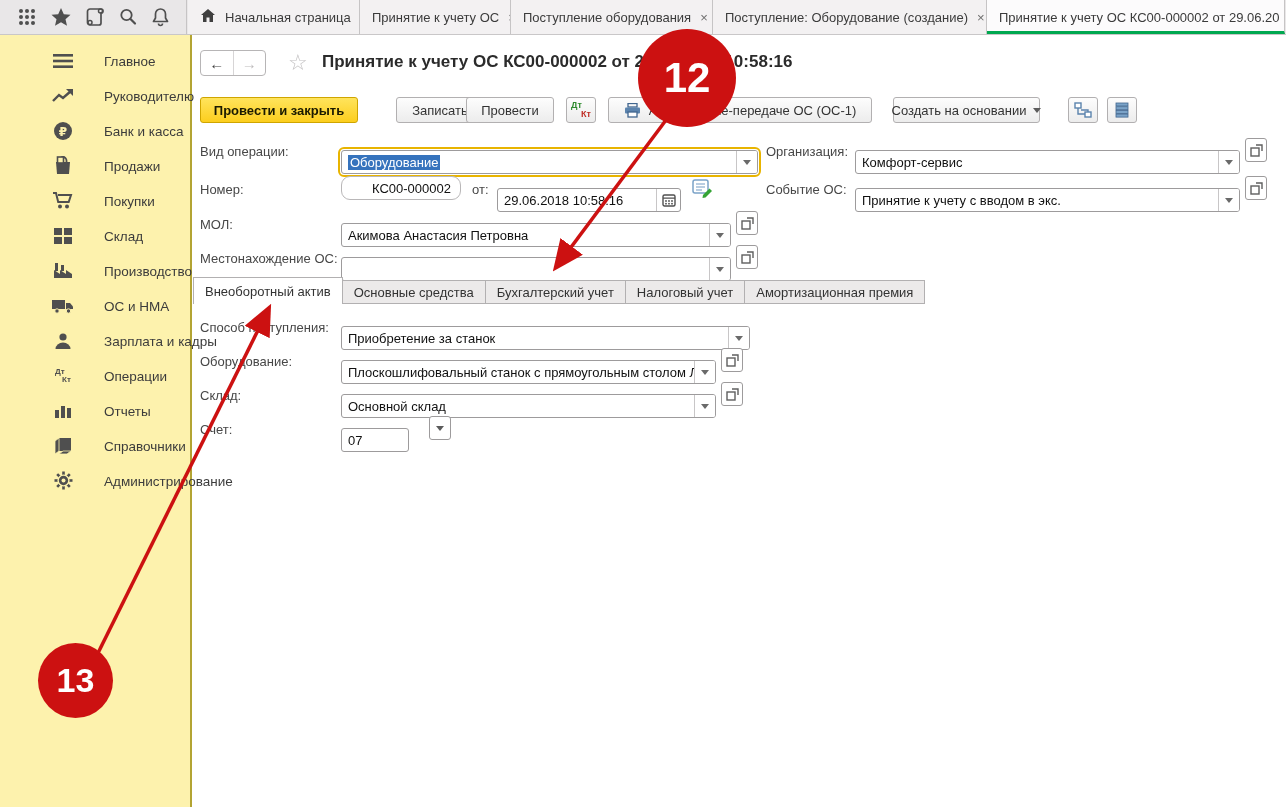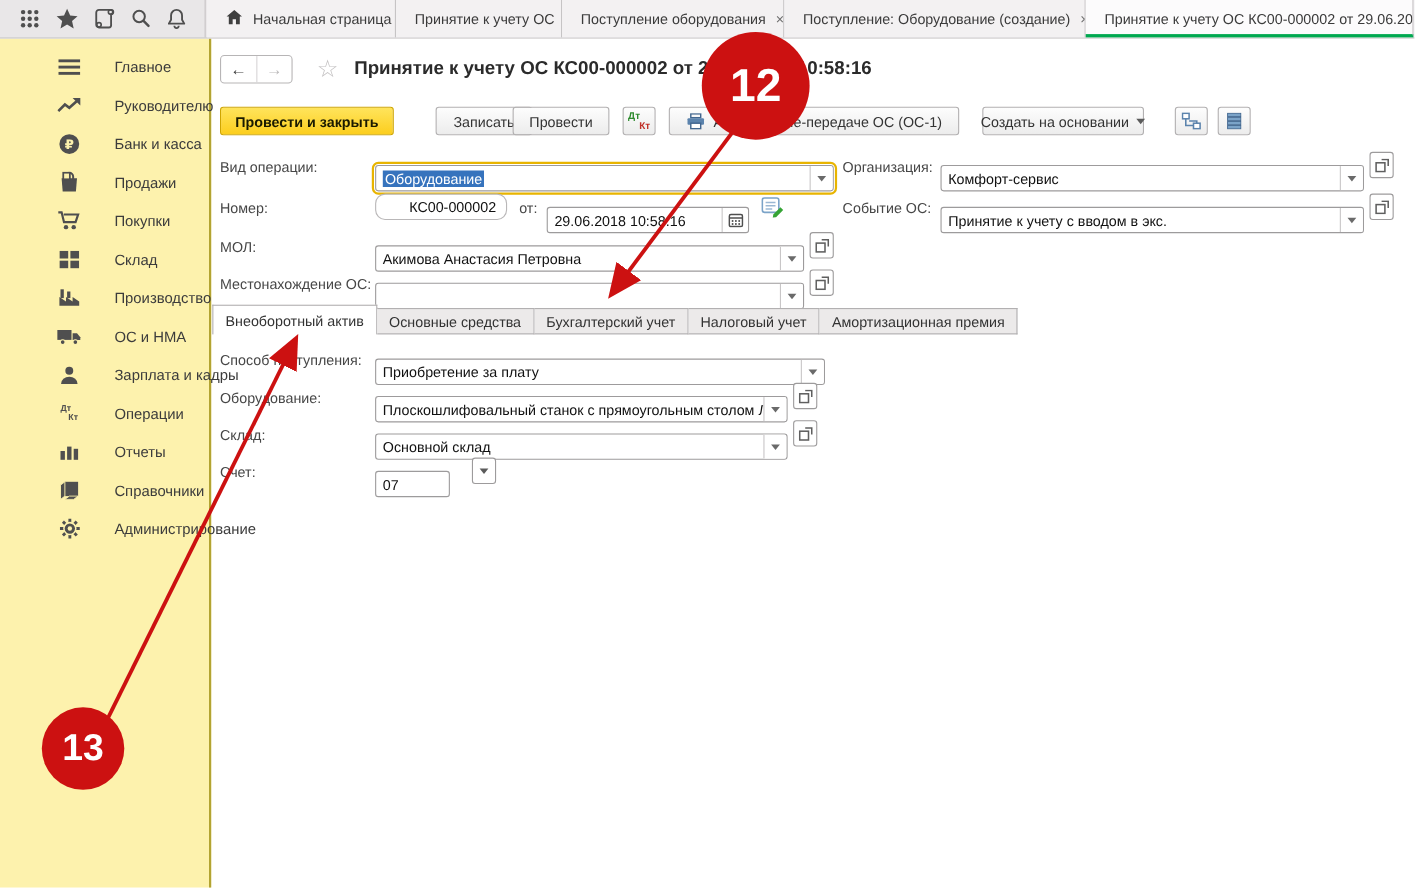--- a/index.html
+++ b/index.html
@@ -5,21 +5,21 @@
   * { margin:0; padding:0; box-sizing:border-box; }
   html,body { width:1286px; height:807px; }
   body { font-family:"Liberation Sans","DejaVu Sans",sans-serif; font-size:13px; color:#333; background:#fff; overflow:hidden; }
   #app { position:relative; width:1286px; height:807px; background:#fff; }
 
   
   .topbar { position:absolute; left:0; top:0; width:1286px; height:35px; background:#e9e7e8; border-bottom:1px solid #c9c7c8; z-index:5; }
   .sysicons { position:absolute; left:0; top:0; width:187px; height:34px; display:flex; align-items:center; justify-content:space-around; padding:0 10px; border-right:1px solid #c6c4c5; }
   .sysicons svg { display:block; }
   .toptabs { position:absolute; left:188px; top:0; height:34px; display:flex; }
-  .ttab { height:34px; display:flex; align-items:center; padding:0 17px; background:#f3f1f2; border-right:1px solid #c6c4c5; white-space:nowrap; overflow:hidden; color:#3b3b3b;text-align:right; }
+  .ttab { height:34px; display:flex; align-items:center; padding:0 12px; background:#f3f1f2; border-right:1px solid #c6c4c5; white-space:nowrap; overflow:hidden; color:#3b3b3b;text-align:right; }
   .ttab .tclose { margin-left:9px; color:#6e6e6e; font-size:13px; }
   .ttab.active { background:#fcfbfc; border-bottom:3px solid #00a850; padding-top:3px; }
   .ttab .home-ic { margin-right:9px; }
 
   
   .sidebar { position:absolute; left:0; top:35px; width:192px; height:772px; background:#fdf2ad; border-right:2px solid #b3a432; z-index:1; }
   .side-item { position:relative; height:35px; cursor:pointer; }
   .side-ico { position:absolute; left:50px; top:50%; transform:translateY(-50%); width:26px; height:22px; display:flex; align-items:center; justify-content:center; }
   .side-label { position:absolute; left:104px; top:50%; transform:translateY(-50%); color:#3c3c3c; font-size:13.5px; white-space:nowrap; }
   .side-list { padding-top:8px; }
@@ -435,21 +435,21 @@
   <div class="dtabs">
     <div class="dtab active">Внеоборотный актив</div>
     <div class="dtab">Основные средства</div>
     <div class="dtab">Бухгалтерский учет</div>
     <div class="dtab">Налоговый учет</div>
     <div class="dtab">Амортизационная премия</div>
   </div>
 
   <div class="flabel" style="left:200px; top:320px;">Способ поступления:</div>
   <div class="field" style="left:341px; top:314px; width:409px;">
-    <span class="val">Приобретение за плату</span>
+    <span class="val">Приобретение за станок</span>
     <span class="dd">
         <i class="ddtri"></i>
       </span>
   </div>
 
   <div class="flabel" style="left:200px; top:354px;">Оборудование:</div>
   <div class="field" style="left:341px; top:348px; width:375px;">
     <span class="val">Плоскошлифовальный станок с прямоугольным столом ЛШ6</span>
     <span class="dd">
         <i class="ddtri"></i>

